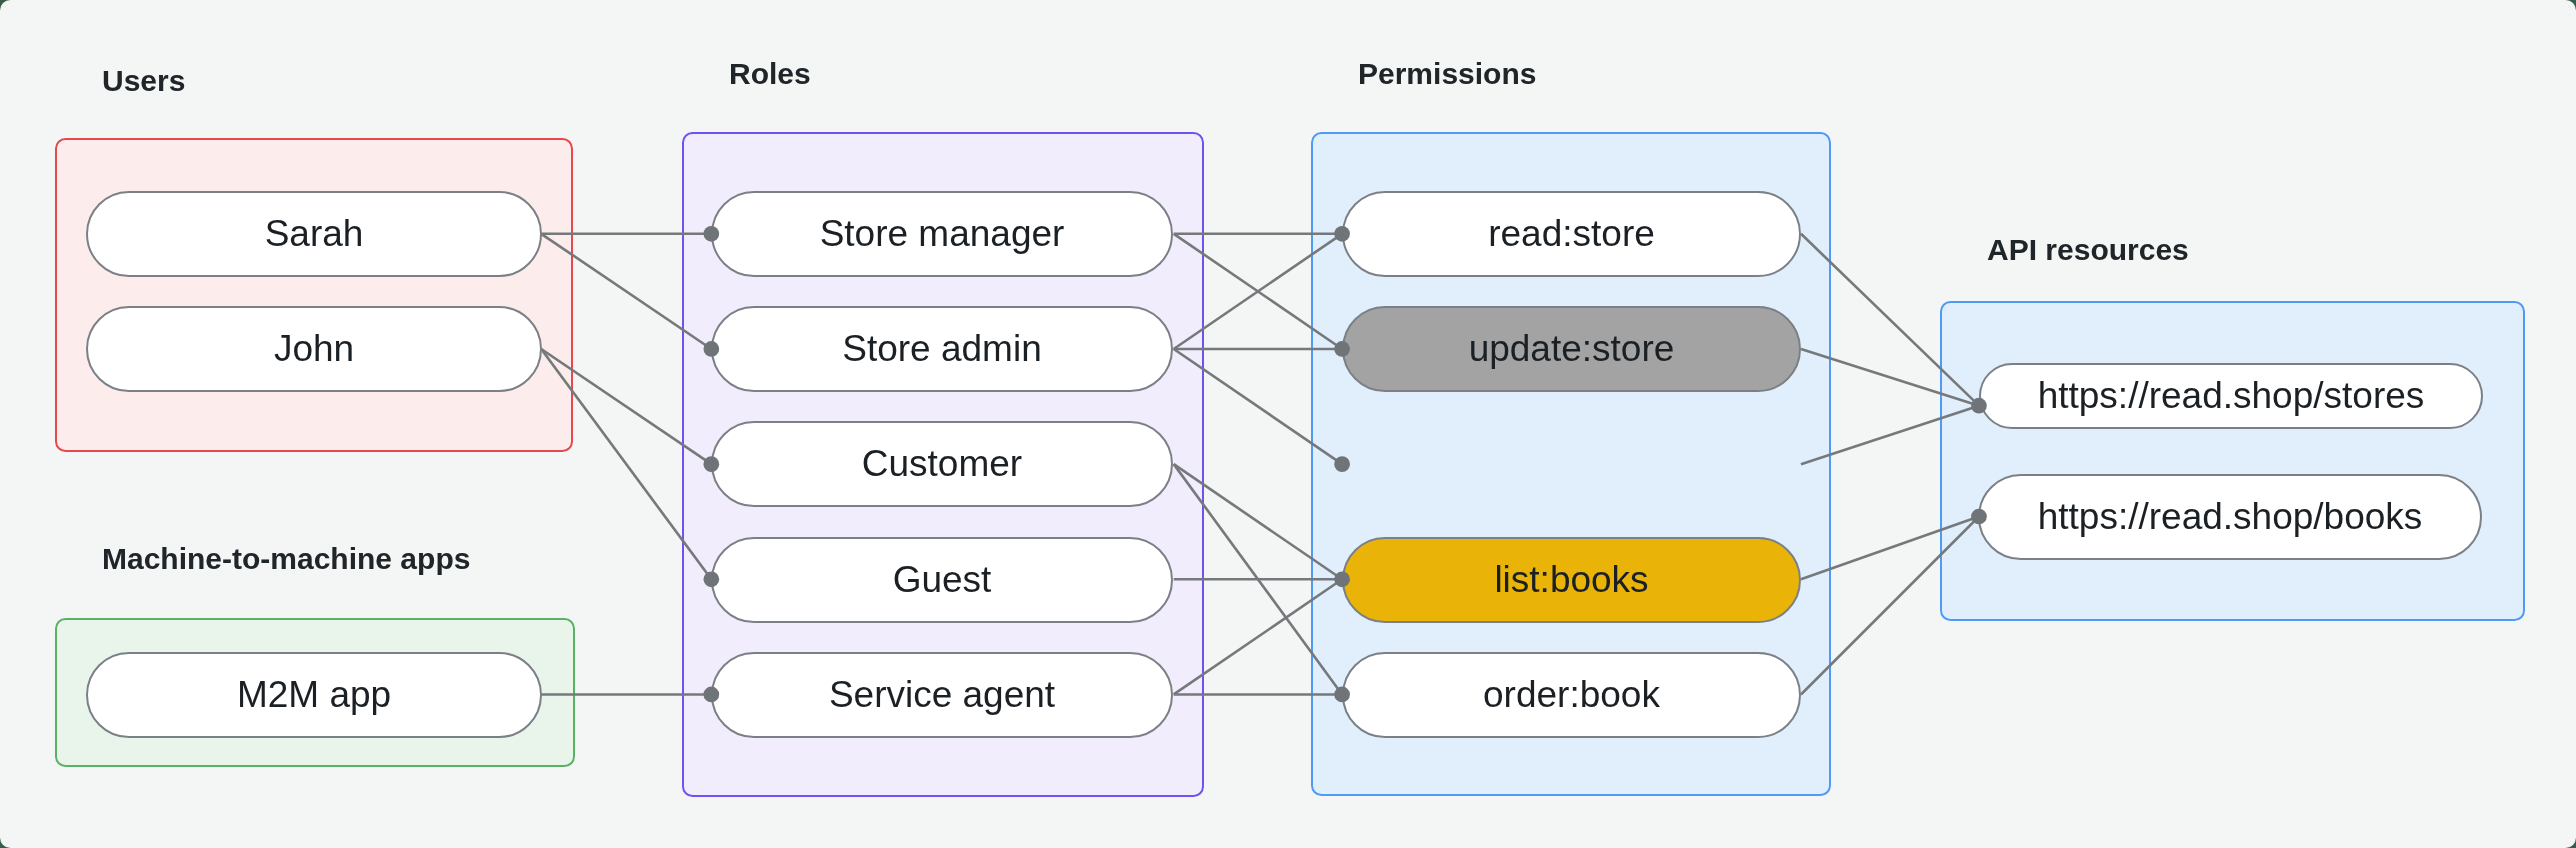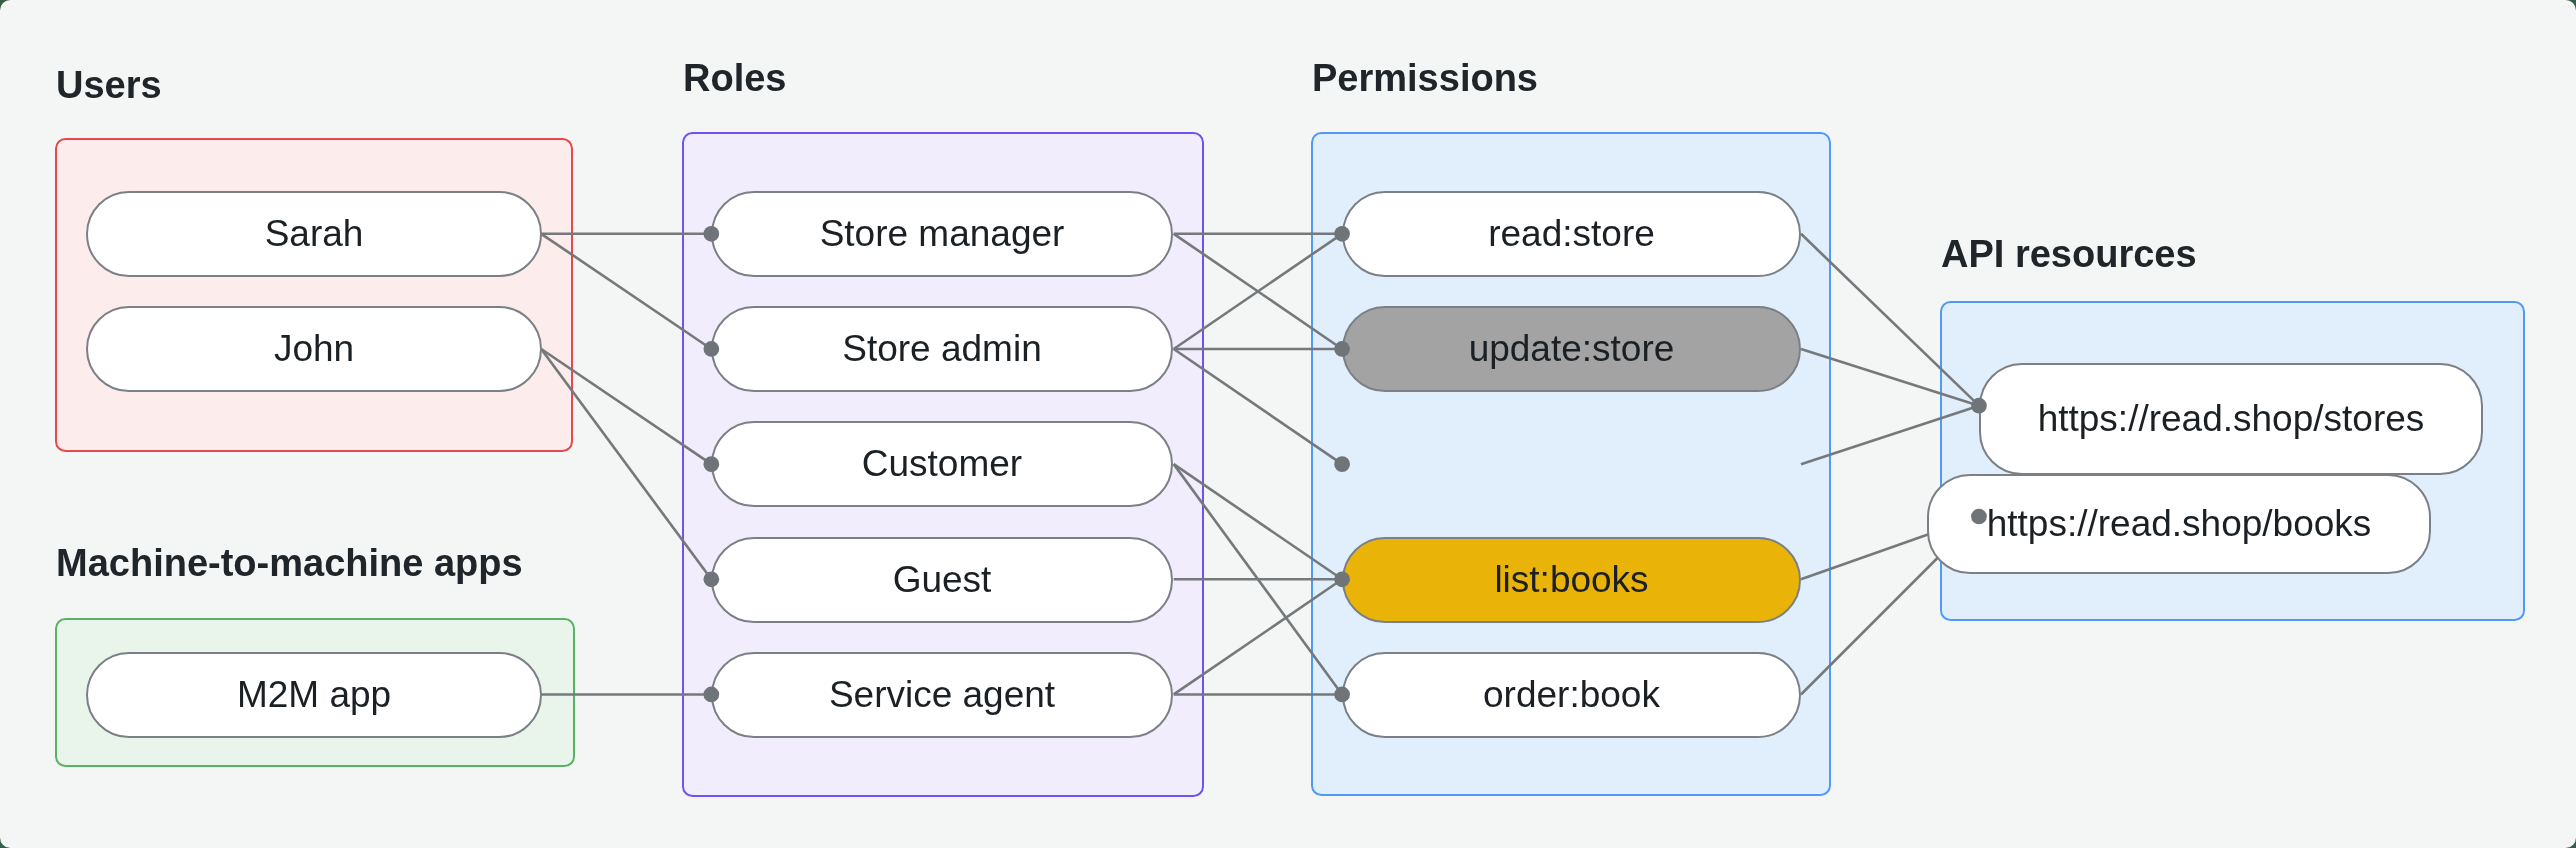--- a/index.html
+++ b/index.html
@@ -18,25 +18,26 @@
   }
   .group-box {
     position: absolute;
     border-style: solid;
     border-width: 2.6px;
     border-radius: 10.5px;
     box-sizing: border-box;
   }
   .group-label {
     position: absolute;
-    font-size: 38px;
+    font-size: 30px;
     font-weight: 600;
     color: #20252a;
     line-height: 1.2;
     white-space: nowrap;
+    margin-left: 46px;
   }
   .pill {
     position: absolute;
     background: #ffffff;
     border: 2.6px solid #7b8086;
     border-radius: 43px;
     box-sizing: border-box;
     display: flex;
     align-items: center;
     justify-content: center;
@@ -125,24 +126,24 @@
     </div>
   <div class="pill" style="left: 1342px; top: 306px; width: 459px; height: 86px; background: #a3a3a3; border: 2.6px solid rgb(123, 128, 134);">
       <span style="color: rgb(27, 32, 37);">update:store</span>
     </div>
   <div class="pill" style="left: 1342px; top: 537px; width: 459px; height: 86px; background: #eab308; border: 2.6px solid rgb(123, 128, 134);">
       <span style="color: rgb(27, 32, 37);">list:books</span>
     </div>
   <div class="pill" style="left: 1342px; top: 652px; width: 459px; height: 86px; background: rgb(255, 255, 255); border: 2.6px solid rgb(123, 128, 134);">
       <span style="color: rgb(27, 32, 37);">order:book</span>
     </div>
-  <div class="pill" style="left: 1979px; top: 363px; width: 504px; height: 112px; background: rgb(255, 255, 255); border: 2.6px solid rgb(123, 128, 134);">
+  <div class="pill" style="left: 1979px; top: 363px; width: 504px; height: 66px; background: rgb(255, 255, 255); border: 2.6px solid rgb(123, 128, 134);">
       <span style="color: rgb(27, 32, 37);">https://read.shop/stores</span>
     </div>
-  <div class="pill" style="left: 1927px; top: 474px; width: 504px; height: 100px; background: rgb(255, 255, 255); border: 2.6px solid rgb(123, 128, 134);">
+  <div class="pill" style="left: 1978px; top: 474px; width: 504px; height: 86px; background: rgb(255, 255, 255); border: 2.6px solid rgb(123, 128, 134);">
       <span style="color: rgb(27, 32, 37);">https://read.shop/books</span>
     </div>
 
   <svg id="dot-layer" class="layer" width="2576" height="848" viewBox="0 0 2952 972">
       <circle cx="815" cy="268" r="9" fill="#6f7478"></circle>
       <circle cx="815" cy="400" r="9" fill="#6f7478"></circle>
       <circle cx="815" cy="532" r="9" fill="#6f7478"></circle>
       <circle cx="815" cy="664" r="9" fill="#6f7478"></circle>
       <circle cx="815" cy="796" r="9" fill="#6f7478"></circle>
       <circle cx="1538" cy="268" r="9" fill="#6f7478"></circle>

